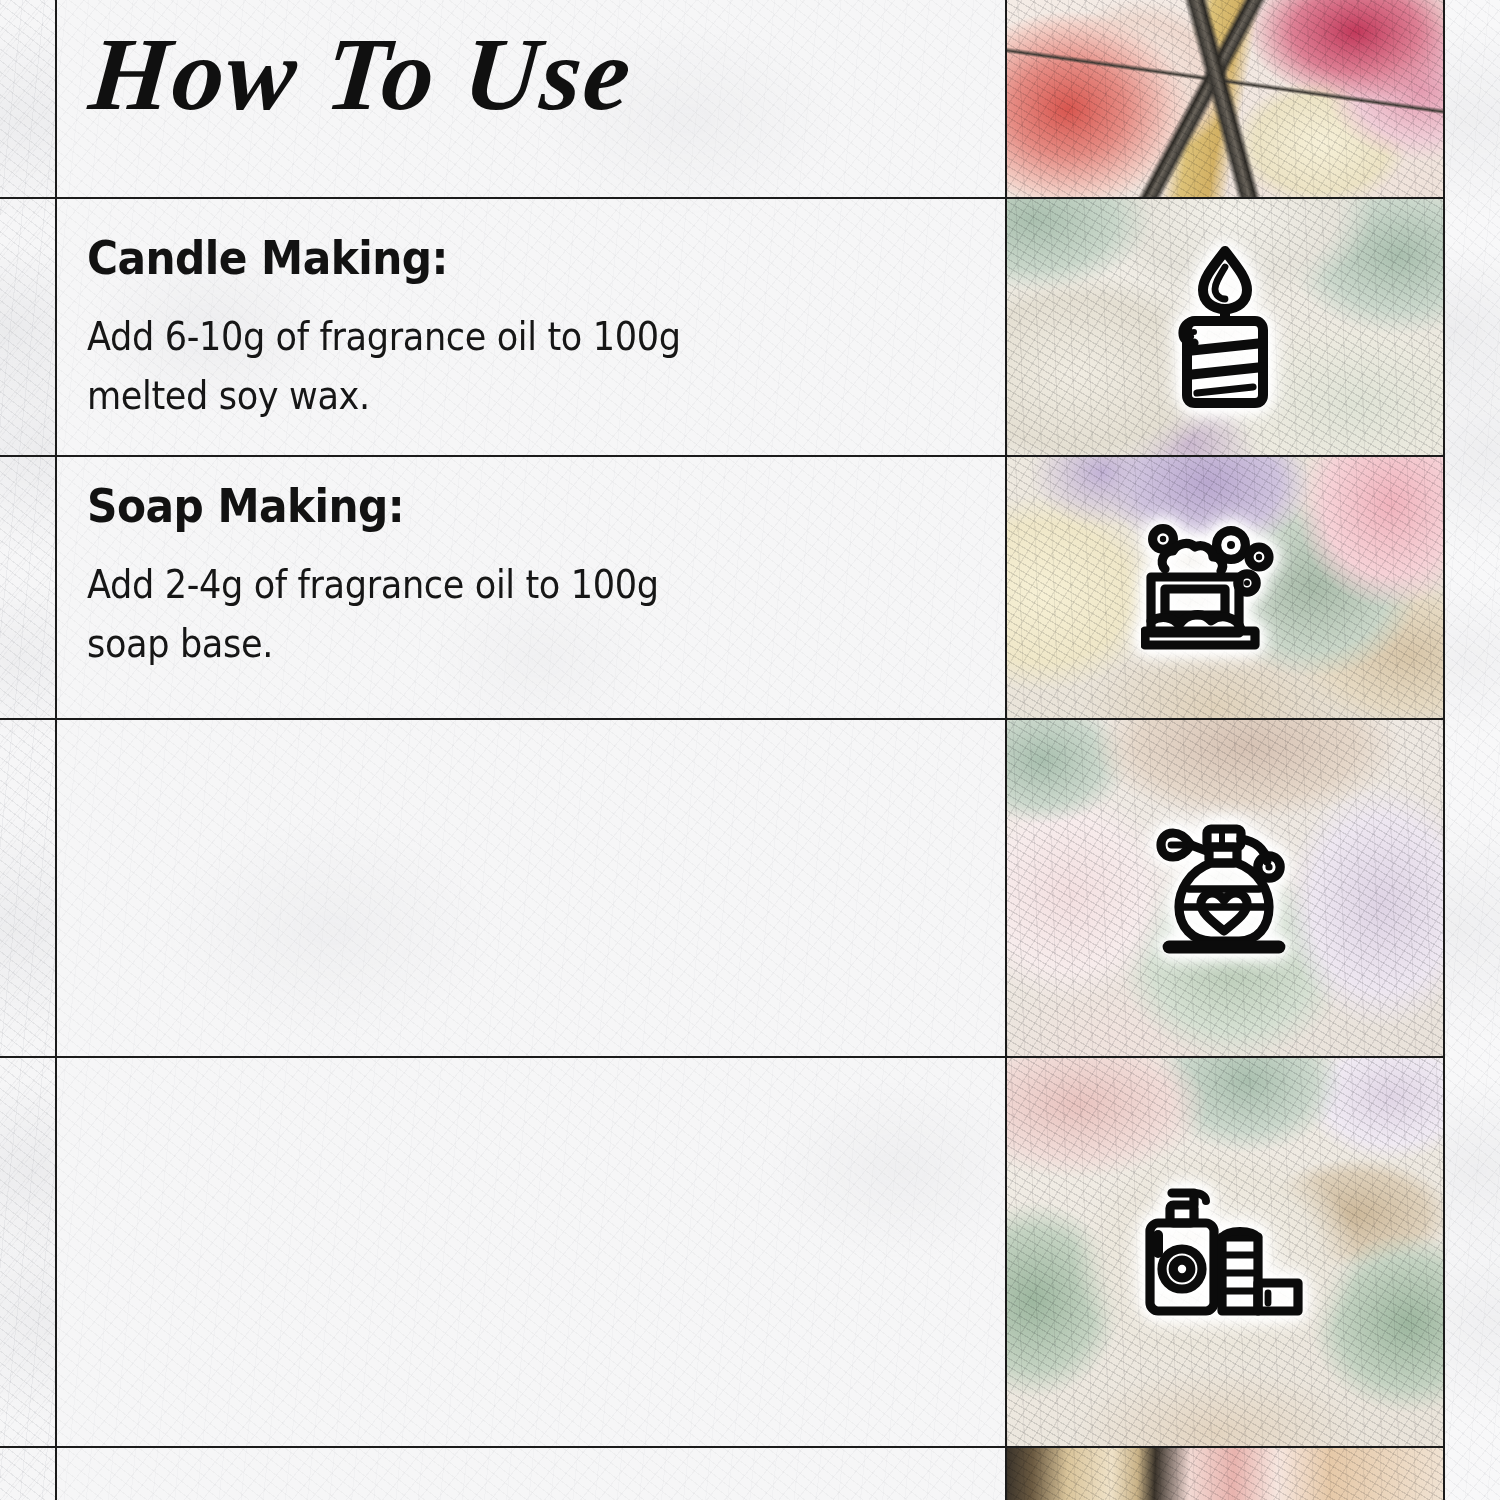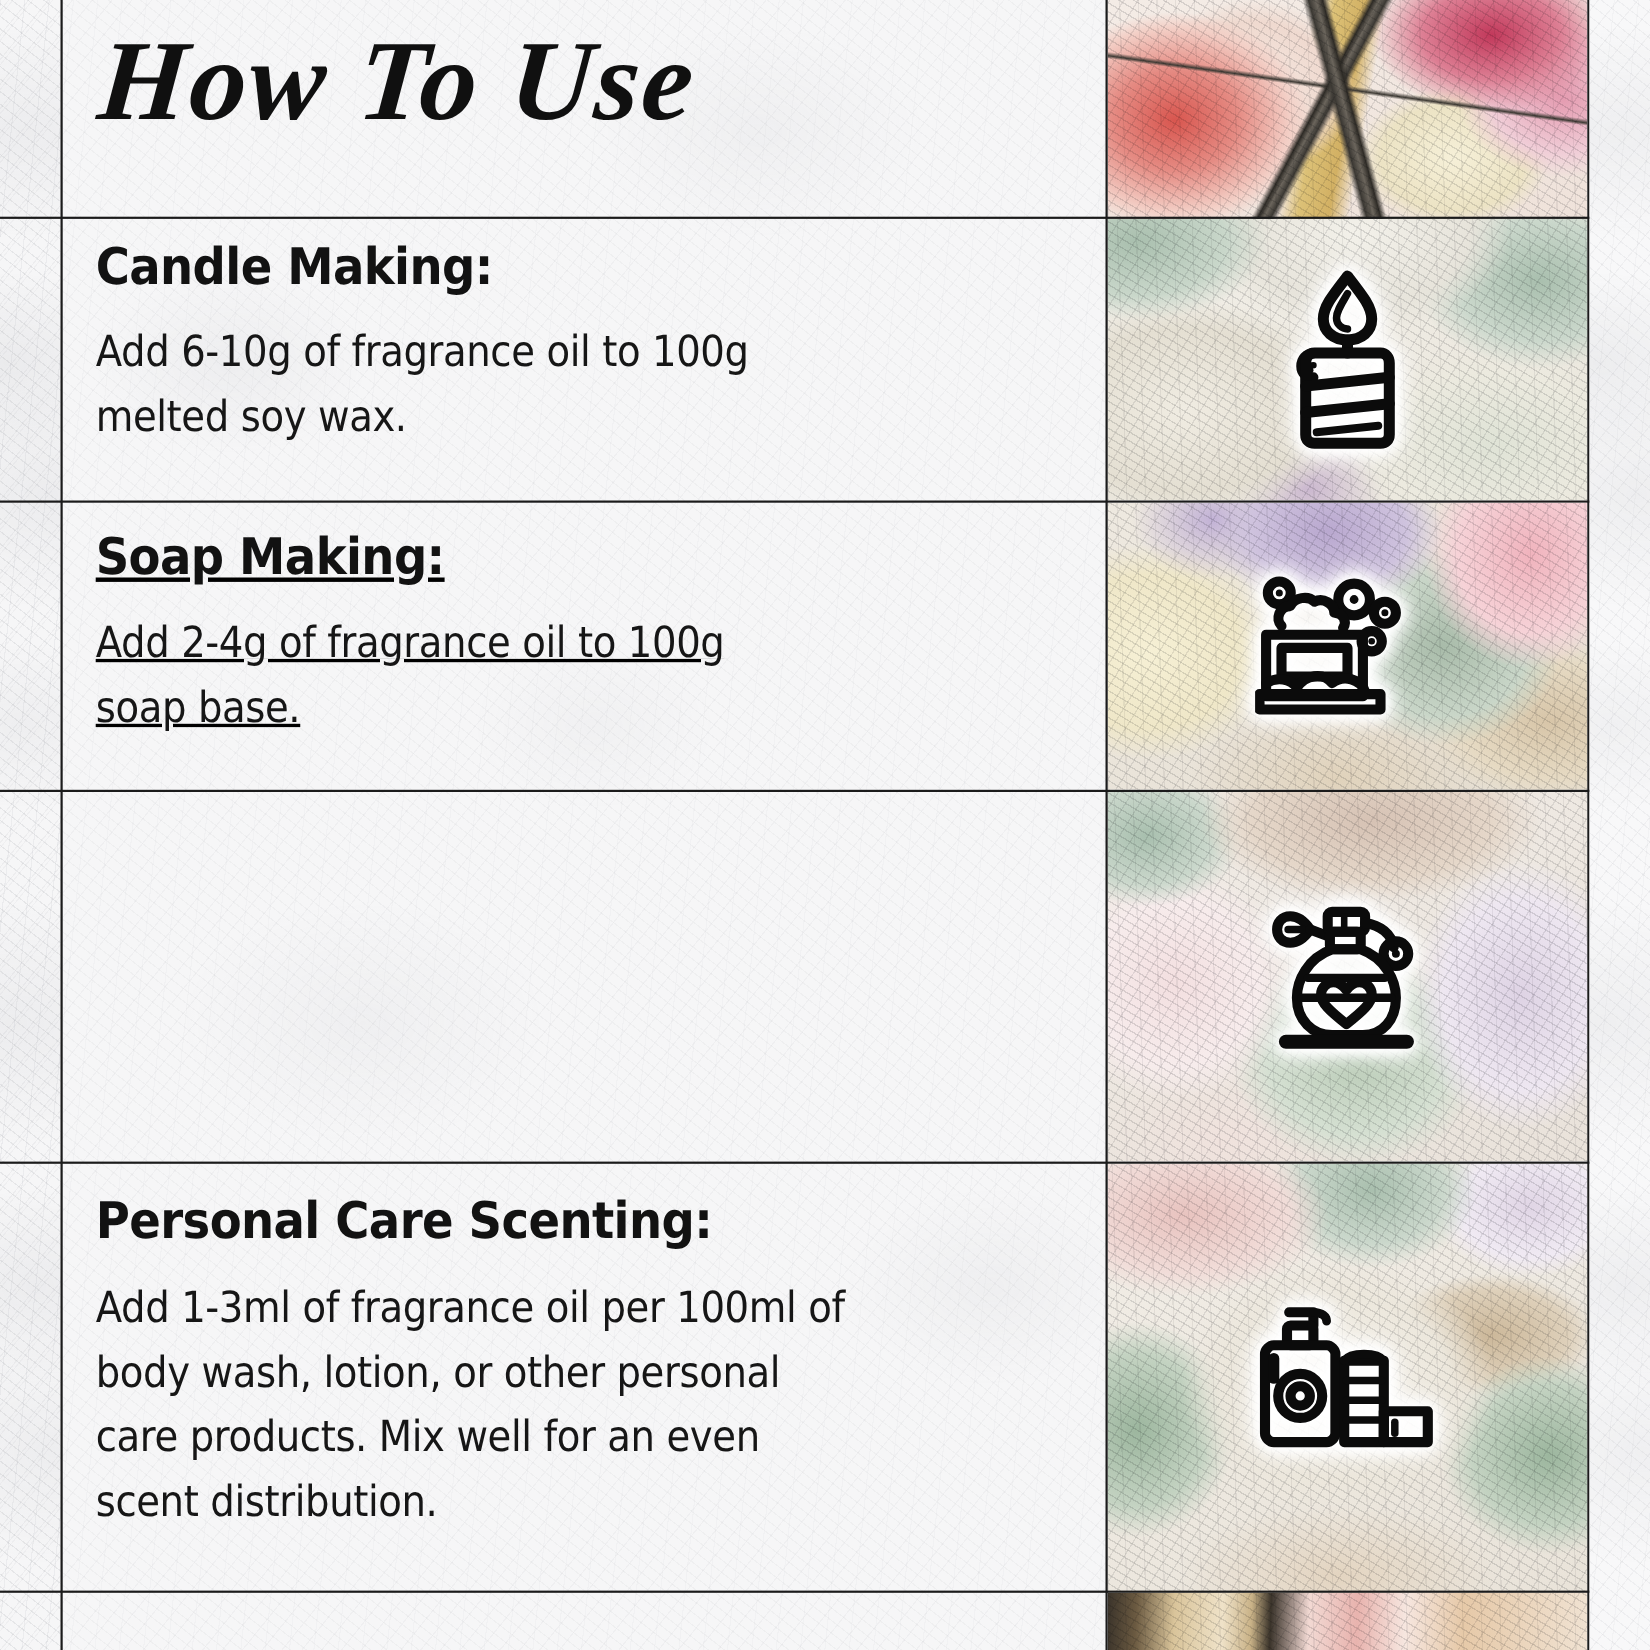--- a/index.html
+++ b/index.html
@@ -132,21 +132,21 @@
            linear-gradient(165deg, #f4ece6 0%, #efe2da 100%);"></div>
     <div class="art" style="background:
            linear-gradient(75deg, rgba(0,0,0,0) 47%, #3b3833 48.2%, #6b655c 49.6%, #2e2b26 50.8%, rgba(0,0,0,0) 52%),
            linear-gradient(-62deg, rgba(0,0,0,0) 52%, #3b3833 53.2%, #6b655c 54.4%, #2e2b26 55.4%, rgba(0,0,0,0) 56.6%),
            linear-gradient(8deg, rgba(0,0,0,0) 56%, #403c36 57%, rgba(0,0,0,0) 58.4%);"></div>
     <div class="sketch"></div>
   </div>
 
   <div class="hline" style="top:197px;"></div>
 
-  <div class="block" style="top:218px;">
+  <div class="block" style="top:234px;">
     <div class="head">Candle Making:</div>
     <div class="body" style="margin-top:26px;">Add 6-10g of fragrance oil to 100g
 melted soy wax.</div>
   </div>
 
   <div class="imgcell" style="top:199px;height:256px;">
     <div class="art" style="background:
            radial-gradient(ellipse 150px 90px at 6% 8%, #a9bfae 0%, #c9d7ca 55%, rgba(0,0,0,0) 80%),
            radial-gradient(ellipse 170px 110px at 52% 5%, #f3f1ea 0%, #e7e4db 60%, rgba(0,0,0,0) 82%),
            radial-gradient(ellipse 140px 100px at 90% 22%, #a9bfae 0%, #cbd8cc 55%, rgba(0,0,0,0) 80%),
@@ -165,21 +165,21 @@
         <path d="M17 41 L47 41 C49.5 41 51 43 51 45.5 L51 78 C51 80.5 49.5 82 47 82 L17 82 C14.5 82 13 80.5 13 78 L13 45.5 C13 43 14.5 41 17 41Z"></path>
         <path d="M13 56 L51 52"></path>
         <path d="M13 68 L51 64"></path>
         <path d="M18 77 L46 74" stroke-width="3.6"></path>
       </svg>
     </div>
   </div>
 
   <div class="hline" style="top:455px;"></div>
 
-  <div class="block" style="top:482px;text-decoration:underline;">
+  <div class="block" style="top:482px;">
     <div class="head">Soap Making:</div>
     <div class="body" style="margin-top:26px;">Add 2-4g of fragrance oil to 100g
 soap base.</div>
   </div>
 
   <div class="imgcell" style="top:457px;height:261px;">
     <div class="art" style="background:
            radial-gradient(ellipse 130px 90px at 46% 10%, #b9a8cf 0%, #cfc3de 55%, rgba(0,0,0,0) 80%),
            radial-gradient(ellipse 95px 70px at 22% 6%, #c2b2d6 0%, rgba(0,0,0,0) 78%),
            radial-gradient(ellipse 120px 130px at 88% 18%, #f0b3bd 0%, #f6d2d7 55%, rgba(0,0,0,0) 80%),
@@ -236,27 +236,20 @@
         <path d="M22 41 L57 41" stroke-width="3.8"></path>
         <path d="M19 50 L60 50" stroke-width="3.8"></path>
         <path d="M39.5 62 C32 56 28 52.5 28 48.5 C28 45.5 30.5 43 33.5 43 C36 43 38 44.5 39.5 46.5 C41 44.5 43 43 45.5 43 C48.5 43 51 45.5 51 48.5 C51 52.5 47 56 39.5 62Z"></path>
         <path d="M12 70 L67 70" stroke-width="6.4"></path>
       </svg>
     </div>
   </div>
 
   <div class="hline" style="top:1056px;"></div>
 
-  <div class="block" style="top:1085px;">
-    <div class="head">Personal Care Scenting:</div>
-    <div class="body" style="margin-top:28px;">Add 1-3ml of fragrance oil per 100ml of
-body wash, lotion, or other personal
-care products. Mix well for an even
-scent distribution.</div>
-  </div>
 
   <div class="imgcell" style="top:1058px;height:390px;">
     <div class="art" style="background:
            radial-gradient(ellipse 160px 90px at 16% 12%, #e8c3bf 0%, #f1dcd8 58%, rgba(0,0,0,0) 82%),
            radial-gradient(ellipse 120px 90px at 55% 6%, #a9bfae 0%, #cbd8cc 55%, rgba(0,0,0,0) 80%),
            radial-gradient(ellipse 110px 80px at 88% 10%, #e0d5e5 0%, #f0eaf3 58%, rgba(0,0,0,0) 80%),
            radial-gradient(ellipse 170px 140px at 48% 52%, #f6f3ec 0%, #ece7dc 60%, rgba(0,0,0,0) 84%),
            radial-gradient(ellipse 110px 120px at 6% 62%, #9cb69e 0%, #c4d3c2 58%, rgba(0,0,0,0) 82%),
            radial-gradient(ellipse 120px 110px at 92% 68%, #9cb69e 0%, #c4d3c2 58%, rgba(0,0,0,0) 82%),
            radial-gradient(ellipse 120px 70px at 80% 40%, #ccb89a 0%, #ded0ba 58%, rgba(0,0,0,0) 80%),

